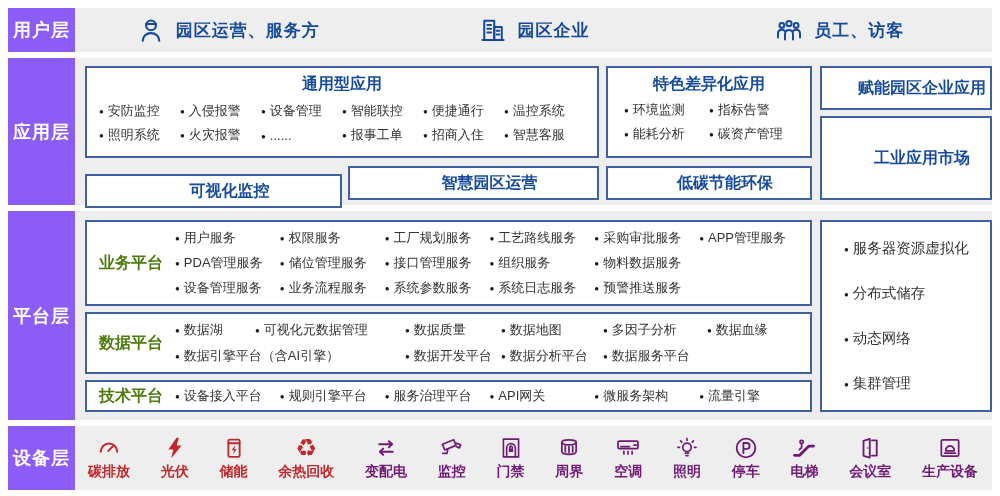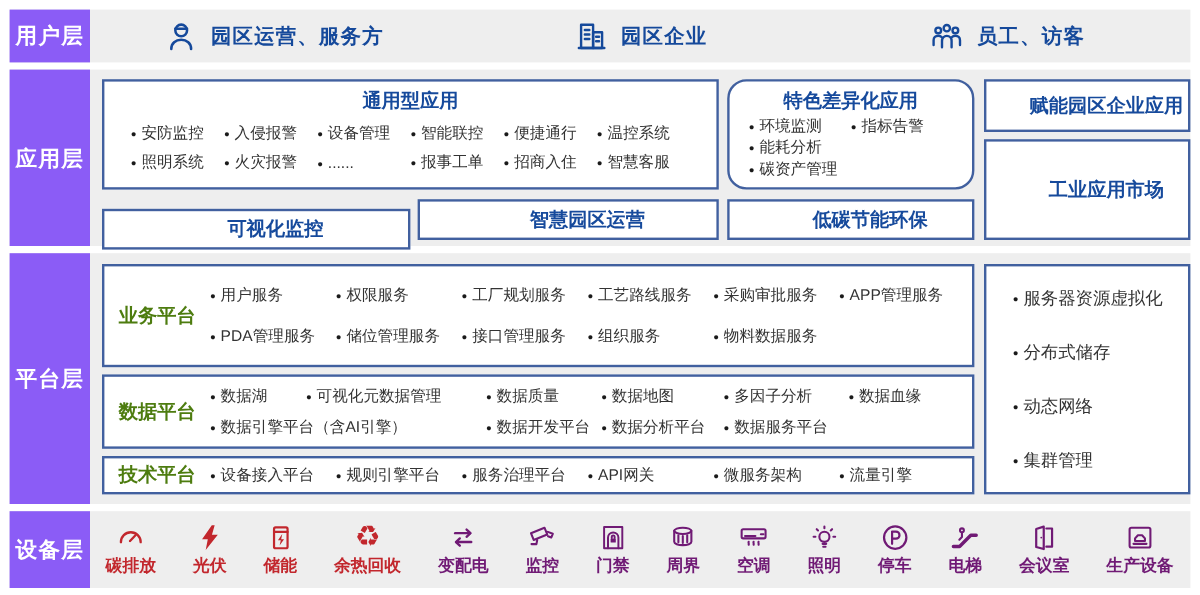--- a/index.html
+++ b/index.html
@@ -13,21 +13,21 @@
   .ugroups{flex:1;display:flex;}
   .ugroup{flex:1;display:flex;align-items:center;justify-content:center;gap:10px;}
   .uicon{width:30px;height:30px;color:#15499b;flex:0 0 auto;}
   .ulabel{font-size:17px;font-weight:bold;color:#15499b;letter-spacing:1px;white-space:nowrap;}
   
   .box{position:absolute;background:#fff;border:2px solid #41609f;box-sizing:border-box;}
   .box-title{color:#164a9c;font-weight:bold;font-size:16px;text-align:center;white-space:nowrap;padding-left:32px;}
   .center-box{display:flex;align-items:center;justify-content:center;}
   
   .band-app{top:58px;height:147px;}
-  .gbox-inner{display:flex;flex-direction:column;height:100%;padding:4px 22px 6px;box-sizing:border-box;}
+  .gbox-inner{display:flex;flex-direction:column;height:100%;padding:4px 12px 6px;box-sizing:border-box;}
   .gbox-inner .box-title{padding:2px 0 1px;}
   .rows-wrap{flex:1;display:flex;flex-direction:column;justify-content:space-evenly;}
   .grid-row{display:grid;align-items:center;}
   .bullet-item{font-size:13px;color:#333;white-space:nowrap;}
   .dot{font-style:normal;font-size:8px;vertical-align:1px;margin-right:4px;color:#1a1a1a;}
   
   .band-platform{top:211px;height:209px;}
   .pbox{display:flex;}
   .plabel{width:88px;display:flex;align-items:center;justify-content:center;color:#4d7c0f;
           font-weight:bold;font-size:16px;white-space:nowrap;flex:0 0 auto;}
@@ -213,29 +213,29 @@
               <span class="bullet-item"><i class="dot">●</i>火灾报警</span>
               <span class="bullet-item"><i class="dot">●</i>......</span>
               <span class="bullet-item"><i class="dot">●</i>报事工单</span>
               <span class="bullet-item"><i class="dot">●</i>招商入住</span>
               <span class="bullet-item"><i class="dot">●</i>智慧客服</span>
             </div>
           </div>
       </div>
     </div>
 
-    <div class="box" style="left:598px;top:8px;width:206px;height:92px;border-radius:16px;">
+    <div class="box" style="left:598px;top:8px;width:206px;height:92px;">
       <div class="gbox-inner" style="padding:4px 16px 8px;">
         <div class="box-title">特色差异化应用</div>
         <div class="rows-wrap">
             <div class="grid-row" style="grid-template-columns: repeat(2, 1fr);">
               <span class="bullet-item"><i class="dot">●</i>环境监测</span>
               <span class="bullet-item"><i class="dot">●</i>指标告警</span>
             </div>
-            <div class="grid-row" style="grid-template-columns: repeat(1, 1fr);">
+            <div class="grid-row" style="grid-template-columns: repeat(2, 1fr);">
               <span class="bullet-item"><i class="dot">●</i>能耗分析</span>
               <span class="bullet-item"><i class="dot">●</i>碳资产管理</span>
             </div>
           </div>
       </div>
     </div>
 
     <div class="box center-box" style="left:812px;top:8px;width:172px;height:44px;">
       <div class="box-title">赋能园区企业应用</div>
     </div>
@@ -269,20 +269,27 @@
             <span class="bullet-item"><i class="dot">●</i>采购审批服务</span>
             <span class="bullet-item"><i class="dot">●</i>APP管理服务</span>
           </div>
           <div class="grid-row" style="grid-template-columns: repeat(6, 1fr);">
             <span class="bullet-item"><i class="dot">●</i>PDA管理服务</span>
             <span class="bullet-item"><i class="dot">●</i>储位管理服务</span>
             <span class="bullet-item"><i class="dot">●</i>接口管理服务</span>
             <span class="bullet-item"><i class="dot">●</i>组织服务</span>
             <span class="bullet-item"><i class="dot">●</i>物料数据服务</span>
           </div>
+          <div class="grid-row" style="grid-template-columns: repeat(6, 1fr);">
+            <span class="bullet-item"><i class="dot">●</i>设备管理服务</span>
+            <span class="bullet-item"><i class="dot">●</i>业务流程服务</span>
+            <span class="bullet-item"><i class="dot">●</i>系统参数服务</span>
+            <span class="bullet-item"><i class="dot">●</i>系统日志服务</span>
+            <span class="bullet-item"><i class="dot">●</i>预警推送服务</span>
+          </div>
         </div>
     </div>
 
     <div class="box pbox" style="left:77px;top:101px;width:727px;height:62px;">
       <div class="plabel">数据平台</div>
       <div class="prows">
           <div class="grid-row" style="grid-template-columns: 80px 150px 96px 102px 104px 86px;">
             <span class="bullet-item"><i class="dot">●</i>数据湖</span>
             <span class="bullet-item"><i class="dot">●</i>可视化元数据管理</span>
             <span class="bullet-item"><i class="dot">●</i>数据质量</span>

